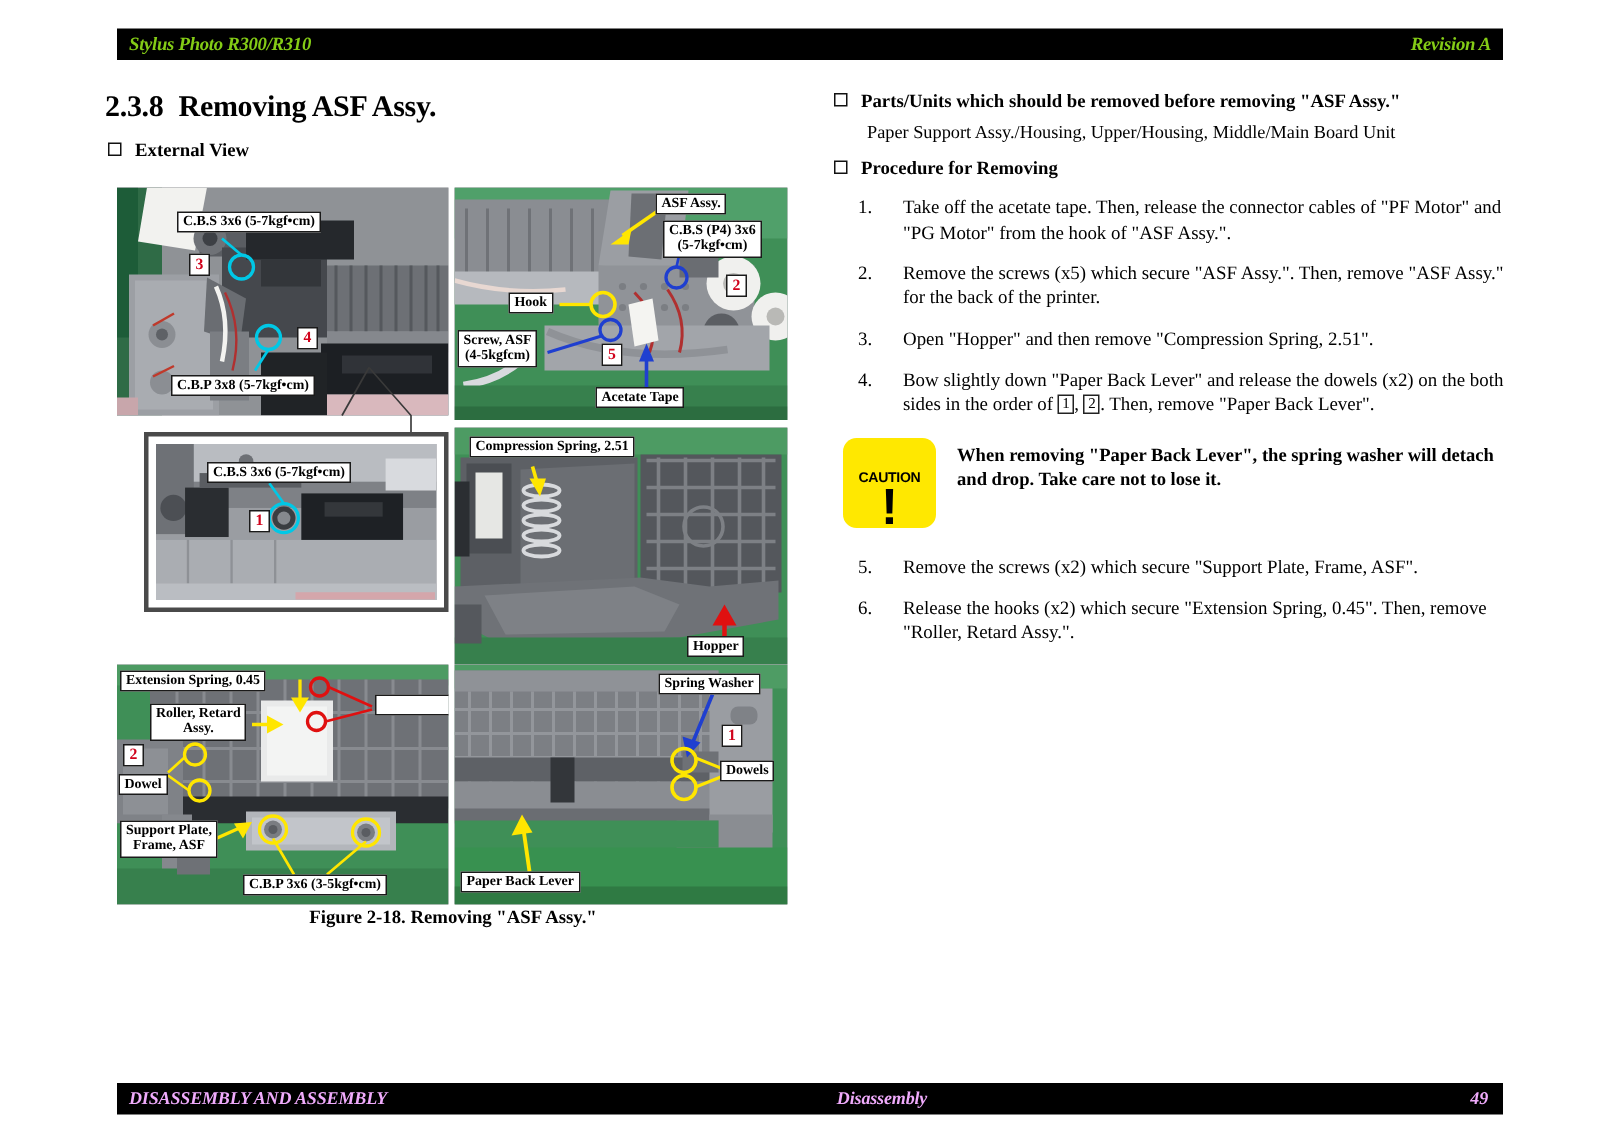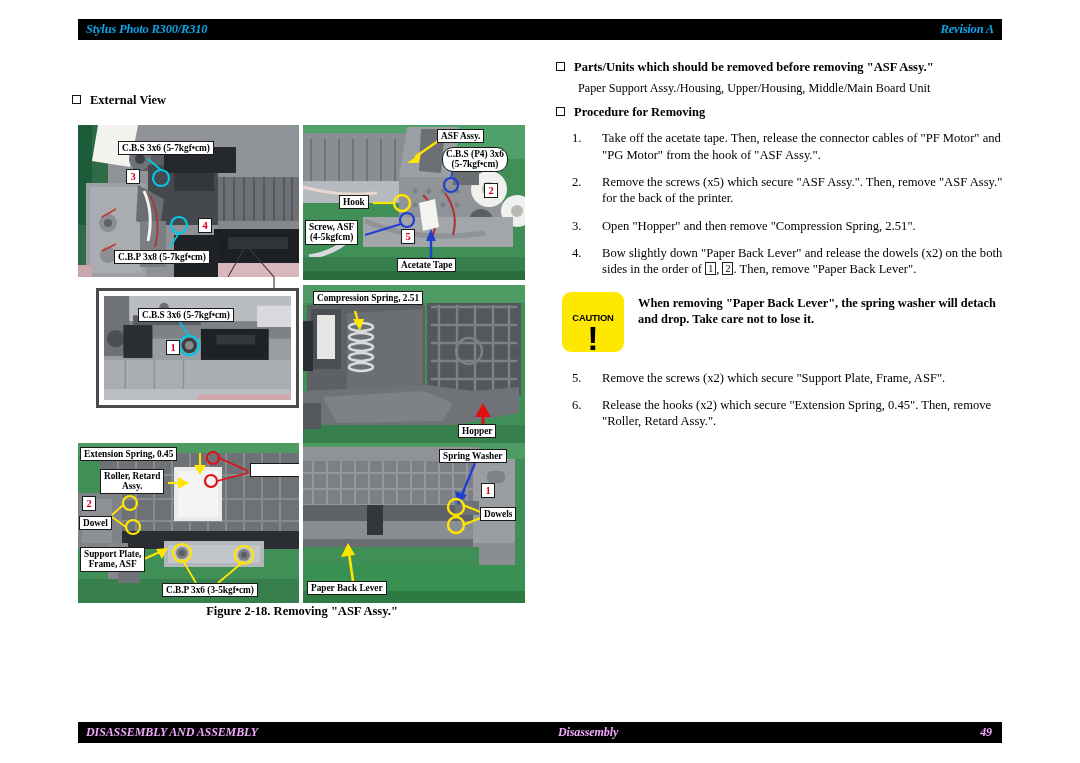--- a/index.html
+++ b/index.html
@@ -7,21 +7,21 @@
     width: 1080px; height: 763px;
     background: #ffffff;
     font-family: "Liberation Serif", "DejaVu Serif", serif;
     overflow: hidden;
   }
   .page { position: relative; width: 1080px; height: 763px; }
 
   
   .runhead {
     position: absolute; left: 78px; top: 19px; width: 924px; height: 21px;
-    background: #000; color: #0ea5e9;
+    background: #000; color: #84cc16;
     display: flex; align-items: center; justify-content: space-between;
     padding: 0 8px;
     font-style: italic; font-weight: bold; font-size: 12.5px;
     letter-spacing: -0.2px;
   }
   .runfoot {
     position: absolute; left: 78px; top: 722px; width: 924px; height: 21px;
     background: #000; color: #f0abfc;
     display: flex; align-items: center;
     font-style: italic; font-weight: bold; font-size: 12px;
@@ -131,20 +131,23 @@
 </head>
 <body>
 
 <div class="page">
 
   <div class="runhead">
     <span>Stylus Photo R300/R310</span>
     <span>Revision A</span>
   </div>
 
+  <div class="sect-title">
+    <span class="num">2.3.8</span><span>Removing ASF Assy.</span>
+  </div>
 
   <div class="sqhead ext-view">
     <span class="sq"></span>
     <span>External View</span>
   </div>
 
   <div class="figwrap">
 
     <div class="panel p-tl">
       <svg class="ph" viewBox="0 0 221 152" preserveAspectRatio="none">
@@ -289,21 +292,21 @@
         <circle cx="148" cy="60" r="7" fill="none" stroke="#1f3fd0" stroke-width="2.2"></circle>
         <path d="M148 53 L150 44" stroke="#1f3fd0" stroke-width="1.8" fill="none"></path>
         <circle cx="99" cy="78" r="8" fill="none" stroke="#ffe600" stroke-width="2.4"></circle>
         <path d="M91 78 L70 78" stroke="#ffe600" stroke-width="2.2" fill="none"></path>
         <circle cx="104" cy="95" r="7" fill="none" stroke="#1f3fd0" stroke-width="2.2"></circle>
         <path d="M98 99 L62 110" stroke="#1f3fd0" stroke-width="2" fill="none"></path>
         <path d="M128 142 L128 112" stroke="#1f3fd0" stroke-width="2.4" fill="none"></path>
         <polygon points="128,104 123,116 133,116" fill="#1f3fd0"></polygon>
       </svg>
       <div class="lab" style="left:134px; top:4px;">ASF Assy.</div>
-      <div class="lab" style="left:139px; top:22px;border-radius:11px;">C.B.S (P4) 3x6
+      <div class="lab" style="left:139px; top:22px;">C.B.S (P4) 3x6
 (5-7kgf•cm)</div>
       <div class="numbox" style="left:181px; top:58px;">2</div>
       <div class="lab" style="left:36px; top:70px;">Hook</div>
       <div class="lab" style="left:2px; top:95px;">Screw, ASF
 (4-5kgfcm)</div>
       <div class="numbox" style="left:98px; top:104px;">5</div>
       <div class="lab" style="left:94px; top:133px;">Acetate Tape</div>
     </div>
 
     <div class="panel p-mr">

